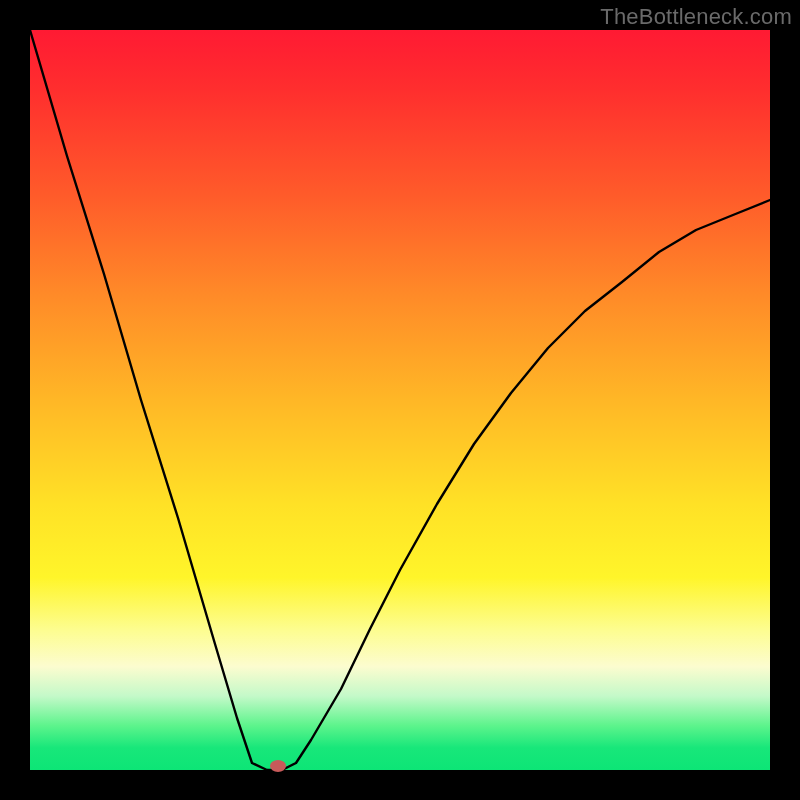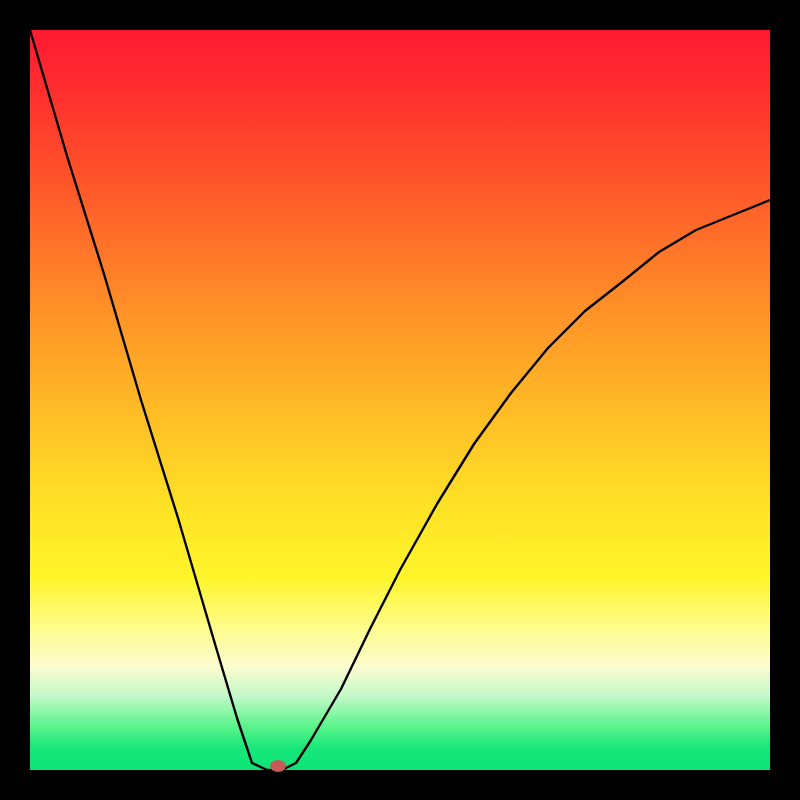--- a/index.html
+++ b/index.html
@@ -96,14 +96,15 @@
                L 592 252
                L 629 222
                L 666 200
                L 703 185
                L 740 170" fill="none" stroke="#000" stroke-width="2.4" stroke-linejoin="round" stroke-linecap="round"></path>
       <ellipse class="marker" cx="248" cy="736" rx="8" ry="6"></ellipse>
     </svg>
 
   </div>
 
+  <div class="watermark">TheBottleneck.com</div>
 
 </div>
 
 </body></html>

